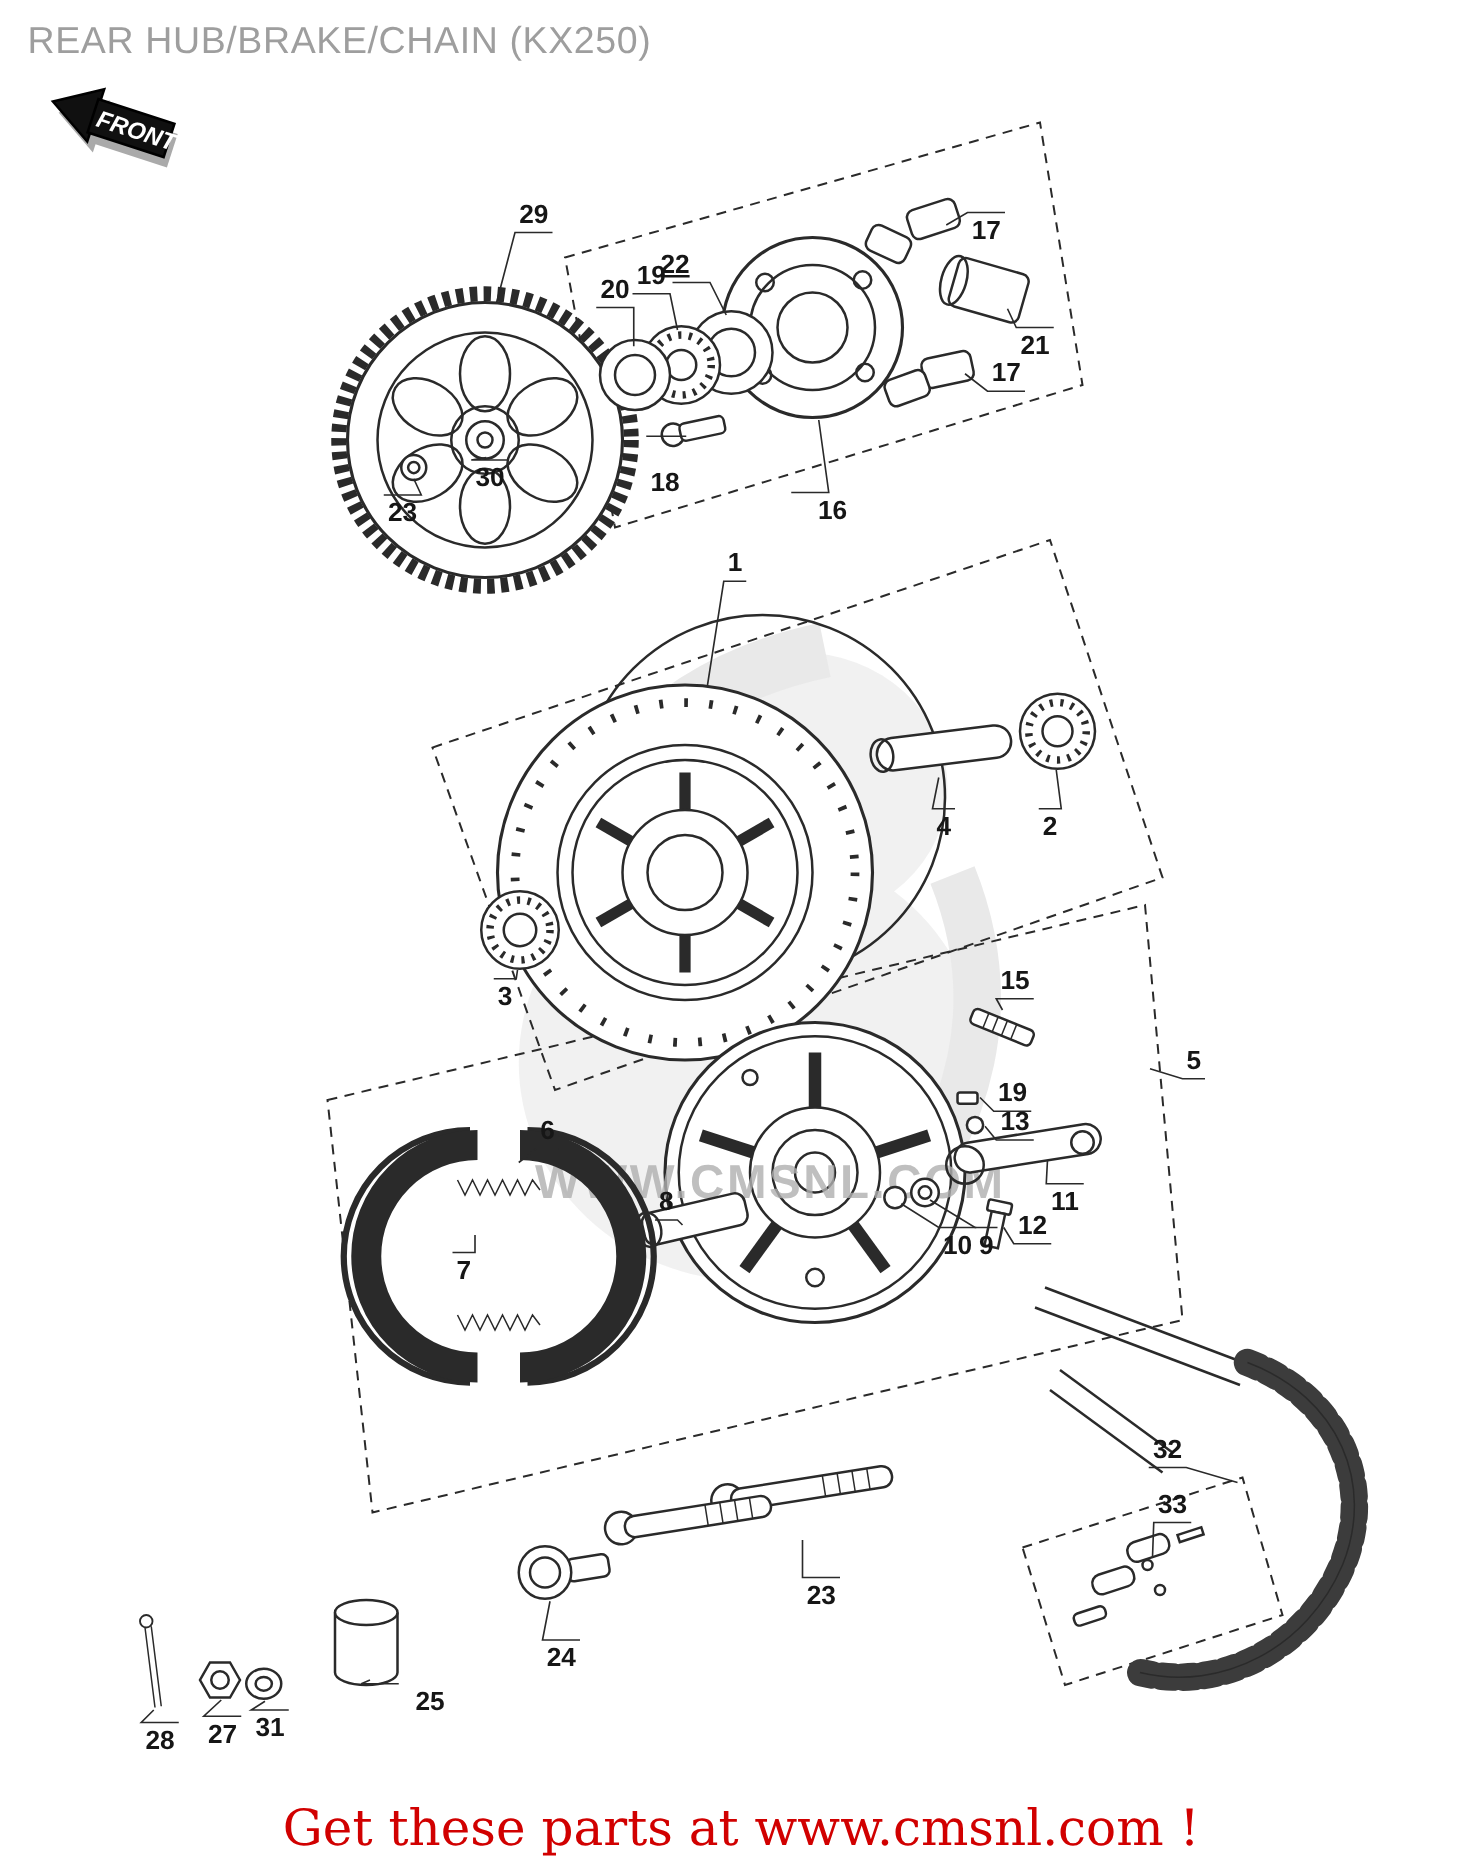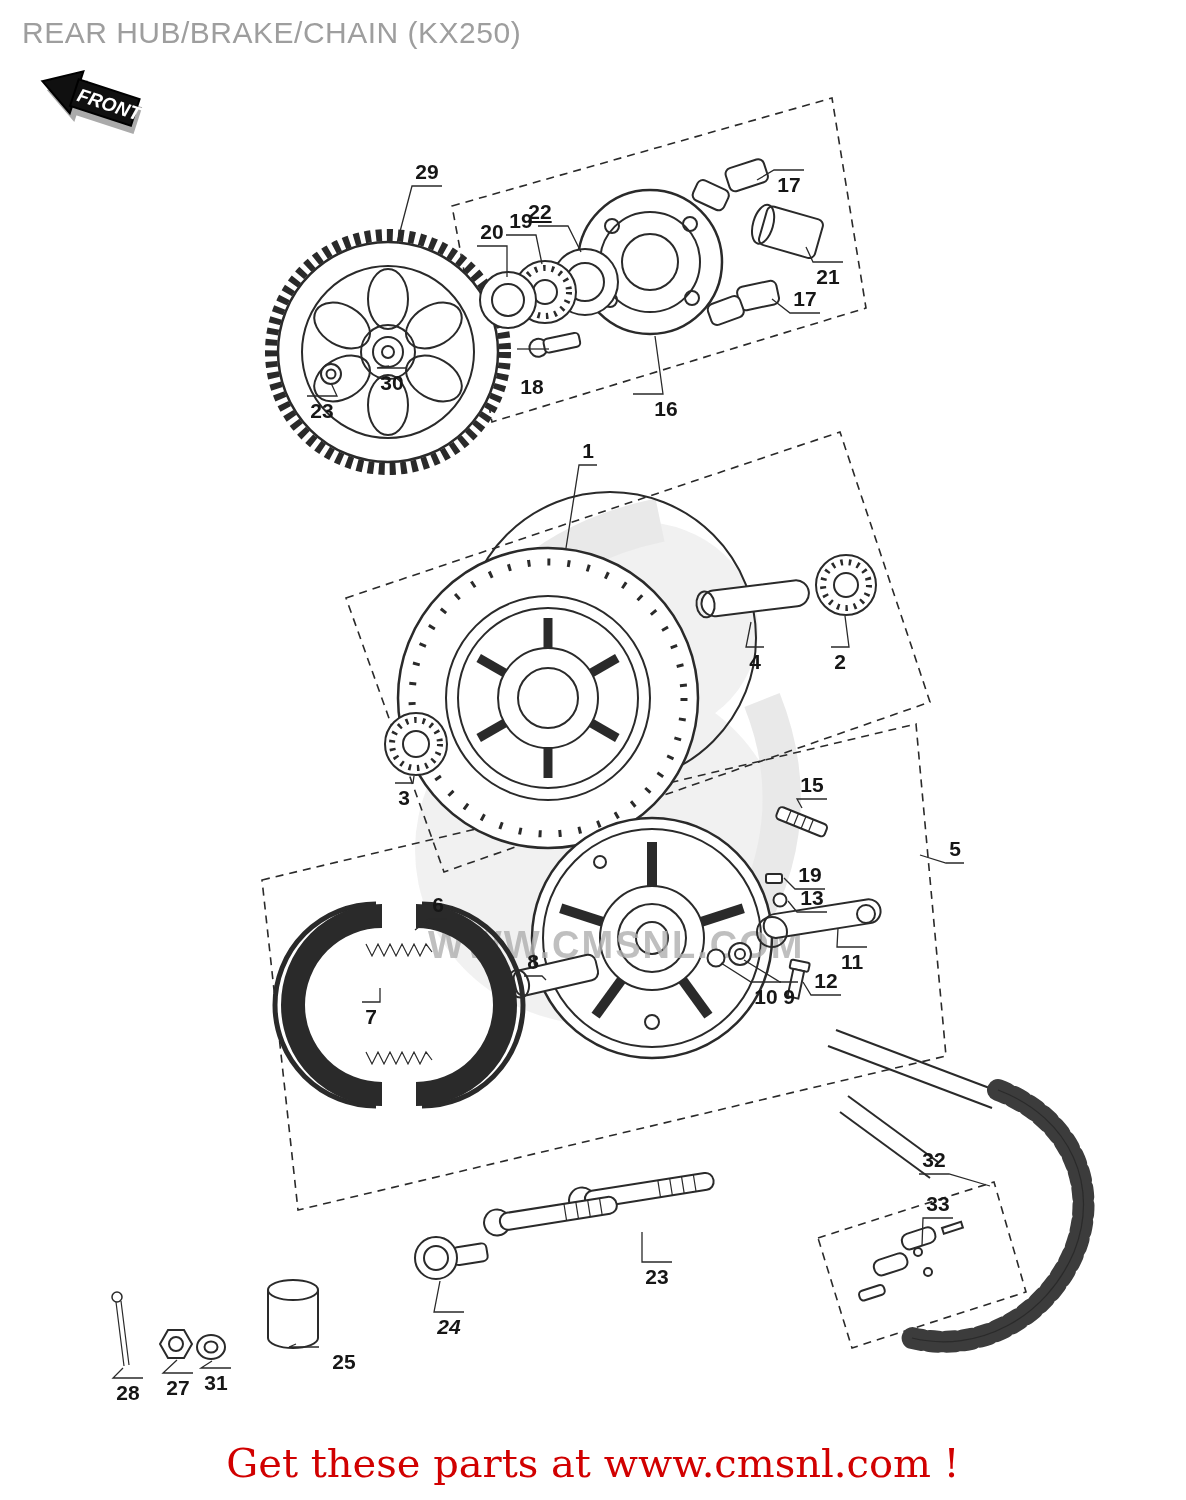--- a/index.html
+++ b/index.html
@@ -288,21 +288,21 @@
       <div class="plabel" style="left: 438px; top: 905px;">6</div>
       <div class="plabel" style="left: 533px; top: 962px;">8</div>
       <div class="plabel" style="left: 371px; top: 1017px;">7</div>
       <div class="plabel" style="left: 766px; top: 997px;">10</div>
       <div class="plabel" style="left: 789px; top: 997px;">9</div>
       <div class="plabel" style="left: 826px; top: 981px;">12</div>
       <div class="plabel" style="left: 852px; top: 962px;">11</div>
       <div class="plabel" style="left: 934px; top: 1160px;">32</div>
       <div class="plabel" style="left: 938px; top: 1204px;">33</div>
       <div class="plabel" style="left: 657px; top: 1277px;">23</div>
-      <div class="plabel" style="left: 449px; top: 1327px; font-style: italic;">24</div>
+      <div class="plabel" style="left: 449px; top: 1327px;">24</div>
       <div class="plabel" style="left: 304px; top: 1362px; margin-left: 40px;">25</div>
       <div class="plabel" style="left: 216px; top: 1383px;">31</div>
       <div class="plabel" style="left: 178px; top: 1388px;">27</div>
       <div class="plabel" style="left: 128px; top: 1393px;">28</div>
     </div>
 
 </div>
 
 <div class="footer">Get these parts at www.cmsnl.com !</div>
 

